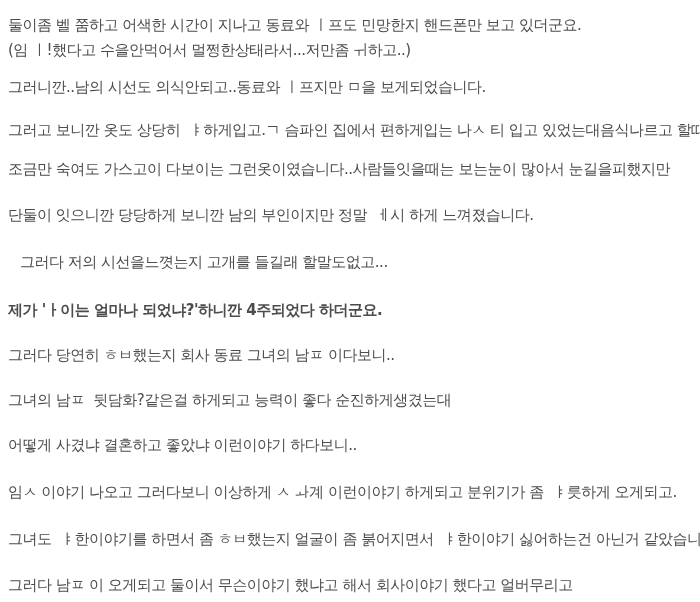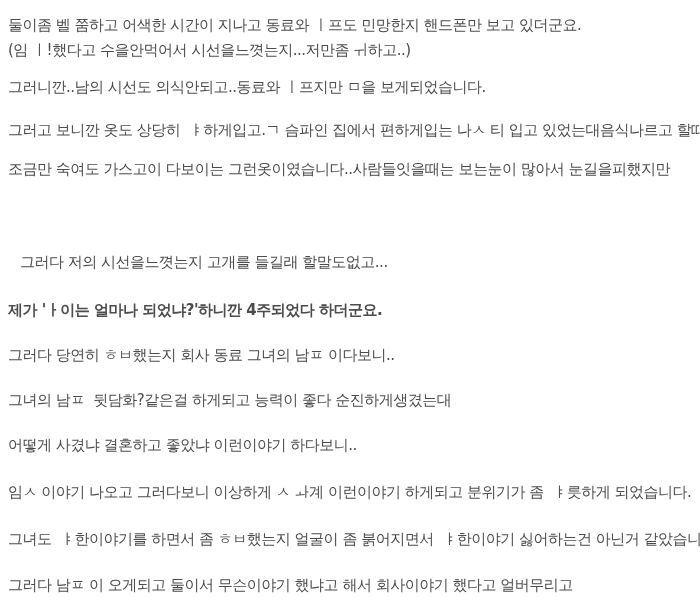--- a/index.html
+++ b/index.html
@@ -39,25 +39,26 @@
   .l11 { top: 437px; text-align: center; }
   .l12 { top: 484px; }
   .l13 { top: 531px; }
   .l14 { top: 577px; }
 </style>
 </head>
 <body style="background: rgb(255, 255, 255);">
 
 <main class="post-body" style="color: rgb(76, 76, 76);">
   <p class="line l1">둘이좀 벨 쭘하고 어색한 시간이 지나고 동료와 ㅣ프도 민망한지 핸드폰만 보고 있더군요.</p>
-  <p class="line l2">(임 ㅣ!했다고 수을안먹어서 시선을느꼇는지...저만좀 ㅟ하고..)</p>
+  <p class="line l2">(임 ㅣ!했다고 수을안먹어서 멀쩡한상태라서...저만좀 ㅟ하고..)</p>
   <p class="line l3">그러니깐..남의 시선도 의식안되고..동료와 ㅣ프지만 ㅁ을 보게되었습니다.</p>
   <p class="line l4">그러고 보니깐 옷도 상당히  ㅑ하게입고.ㄱ 슴파인 집에서 편하게입는 나ㅅ 티 입고 있었는대음식나르고 할때</p>
   <p class="line l5">조금만 숙여도 가스고이 다보이는 그런옷이였습니다..사람들잇을때는 보는눈이 많아서 눈길을피했지만</p>
+  <p class="line l6">단둘이 잇으니깐 당당하게 보니깐 남의 부인이지만 정말  ㅔ시 하게 느껴졌습니다.</p>
   <p class="line l7">그러다 저의 시선을느꼇는지 고개를 들길래 할말도없고...</p>
   <p class="line l8">제가 'ㅏ이는 얼마나 되었냐?'하니깐 4주되었다 하더군요.</p>
   <p class="line l9">그러다 당연히 ㅎㅂ했는지 회사 동료 그녀의 남ㅍ 이다보니..</p>
   <p class="line l10">그녀의 남ㅍ  뒷담화?같은걸 하게되고 능력이 좋다 순진하게생겼는대</p>
   <p class="line l11">어떻게 사겼냐 결혼하고 좋았냐 이런이야기 하다보니..</p>
-  <p class="line l12">임ㅅ 이야기 나오고 그러다보니 이상하게 ㅅ ㅘ계 이런이야기 하게되고 분위기가 좀  ㅑ릇하게 되었습니다.</p>
+  <p class="line l12">임ㅅ 이야기 나오고 그러다보니 이상하게 ㅅ ㅘ계 이런이야기 하게되고 분위기가 좀  ㅑ릇하게 오게되고.</p>
   <p class="line l13">그녀도  ㅑ한이야기를 하면서 좀 ㅎㅂ했는지 얼굴이 좀 붉어지면서  ㅑ한이야기 싫어하는건 아닌거 같았습니다.</p>
   <p class="line l14">그러다 남ㅍ 이 오게되고 둘이서 무슨이야기 했냐고 해서 회사이야기 했다고 얼버무리고</p>
 </main>
 
 </body></html>

